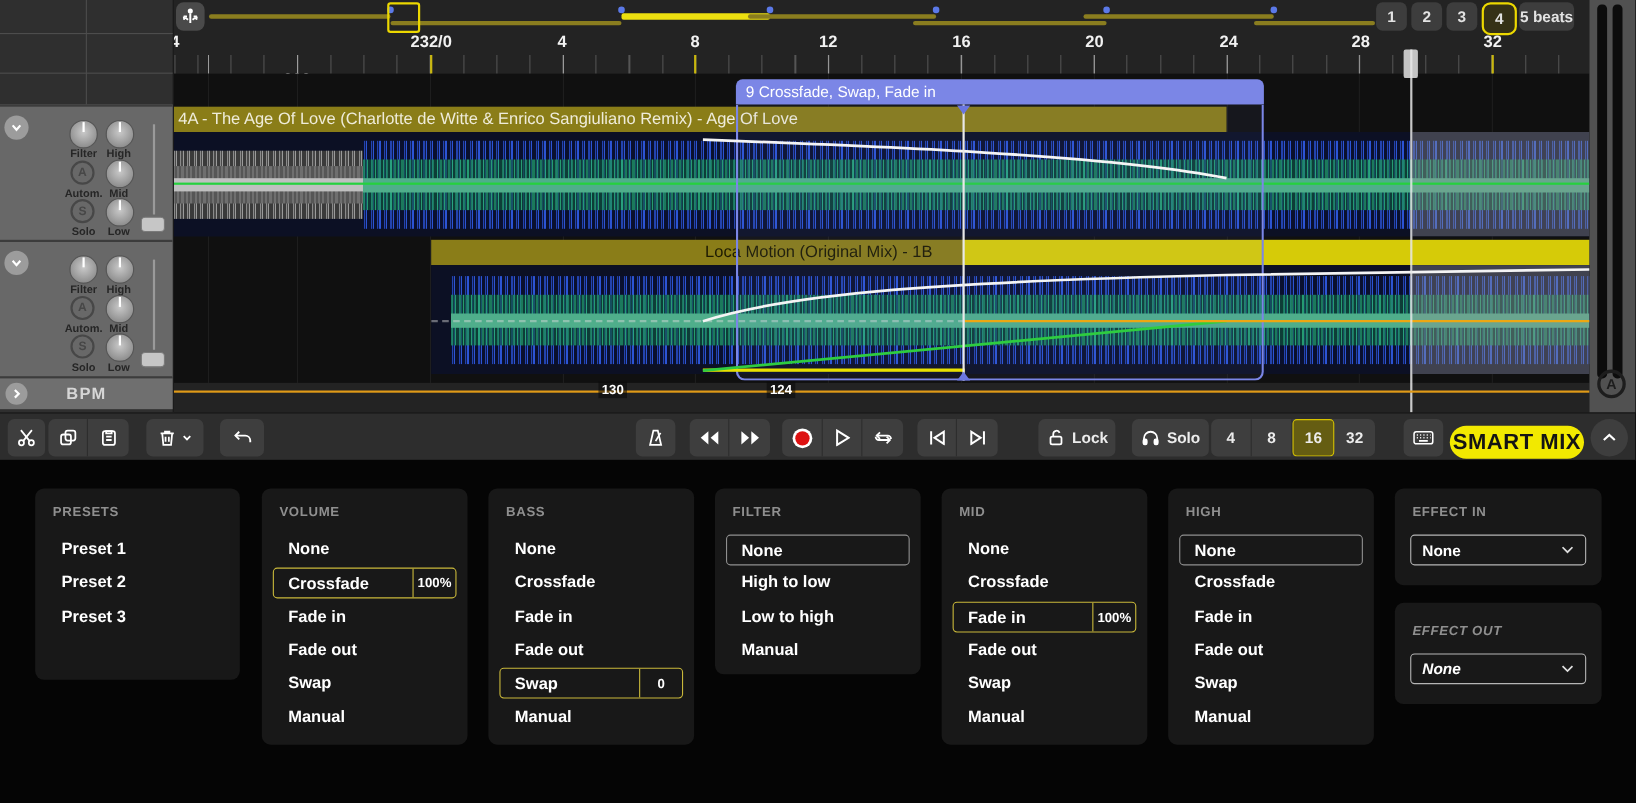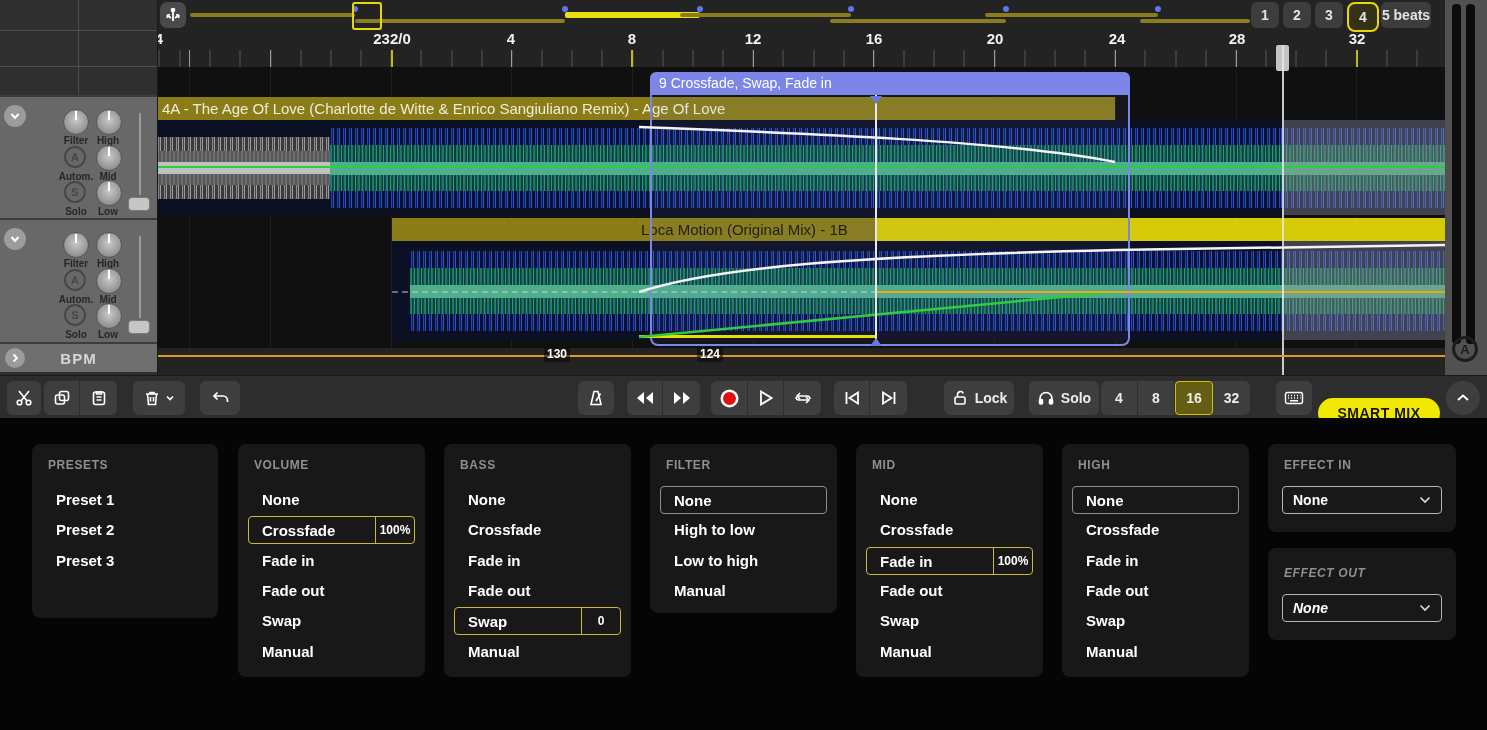--- a/index.html
+++ b/index.html
@@ -47,21 +47,21 @@
   .wv{position:absolute;left:0;right:0;top:50%;}
   .wv-blue{height:80px;margin-top:-40px;background:repeating-linear-gradient(90deg,#0a102e 0 1px,#2343ae 1px 2px,#101b4a 2px 3px,#2c54d4 3px 4px,#0a102e 4px 6px);}
   .wv-teal{height:46px;margin-top:-23px;background:repeating-linear-gradient(90deg,rgba(30,140,100,.85) 0 2px,rgba(15,80,60,.7) 2px 4px,rgba(40,170,120,.9) 4px 5px,rgba(15,80,60,.7) 5px 7px);}
   .wv-core{height:13px;margin-top:-6px;background:#4fae8b;}
   .wv-gout{height:62px;margin-top:-31px;background:repeating-linear-gradient(90deg,#3a3a3a 0 1px,#8a8a8a 1px 2px,#4a4a4a 2px 3px,#9a9a9a 3px 4px,#3a3a3a 4px 6px);}
   .wv-gmid{height:34px;margin-top:-17px;background:repeating-linear-gradient(90deg,#6f6f6f 0 2px,#565656 2px 4px);}
   .wv-gcore{height:12px;margin-top:-6px;background:#c0c0c0;}
   .played{position:absolute;background:rgba(150,150,150,0.38);}
   .clip-header{position:absolute;height:23px;font-size:15px;line-height:23px;white-space:nowrap;overflow:hidden;}
   
-  #transbox{position:absolute;left:650px;top:72px;width:480px;height:274px;}
+  #transbox{position:absolute;left:669px;top:72px;width:480px;height:274px;}
   #translabel{position:absolute;left:0;top:0;right:0;height:23px;background:#7b86e6;border-radius:6px 6px 0 0;
     font-size:14px;line-height:23px;padding-left:9px;color:#fff;font-weight:400;box-sizing:border-box;}
   #transbody{position:absolute;left:0;top:23px;right:0;bottom:0;border:2px solid #7b86e6;border-top:none;
     border-radius:0 0 8px 8px;background:rgba(123,134,230,0.06);box-sizing:border-box;}
   .tri{position:absolute;width:0;height:0;border-left:6px solid transparent;border-right:6px solid transparent;}
   
   .bpmchip{position:absolute;top:347px;height:15px;padding:0 3px;background:rgba(10,10,10,0.55);
     font-size:12px;font-weight:700;color:#fff;line-height:15px;}
   
   #meters{position:absolute;left:1445px;top:0;width:42px;height:375px;background:#515151;}
@@ -71,22 +71,22 @@
   
   #toolbar{position:absolute;left:0;top:375px;width:1487px;height:43px;background:#2d2d2d;border-top:1px solid #191919;}
   .tb{position:absolute;top:5px;height:34px;background:#3e3e3e;border-radius:6px;
     display:flex;align-items:center;justify-content:center;color:#ececec;}
   .tbgroup{position:absolute;top:5px;height:34px;background:#3e3e3e;border-radius:6px;display:flex;overflow:hidden;}
   .tbcell{height:34px;display:flex;align-items:center;justify-content:center;border-right:1px solid #2d2d2d;box-sizing:border-box;
     font-size:14px;font-weight:600;color:#ececec;}
   .tbcell:last-child{border-right:none;}
   .tbcell.active{background:#655d12;border:1px solid #d6c300;border-radius:4px;}
   .tbtext{font-size:14px;font-weight:600;margin-left:6px;}
-  #smartmix{position:absolute;left:1318px;top:22px;width:122px;height:30px;background:#f2e900;border-radius:16px;
-    display:flex;align-items:center;justify-content:center;font-size:14px;font-weight:800;color:#141414;letter-spacing:0.5px;}
+  #smartmix{position:absolute;left:1318px;top:11px;width:122px;height:30px;background:#f2e900;border-radius:16px;
+    display:flex;align-items:center;justify-content:center;font-size:20px;font-weight:800;color:#141414;letter-spacing:0.5px;}
   .recdot{width:13px;height:13px;border-radius:50%;background:#dd1111;box-shadow:0 0 0 2.5px #fff;}
   
   #bottom{position:absolute;left:0;top:418px;width:1487px;height:312px;background:#050505;}
   .panel{position:absolute;background:#181818;border-radius:8px;}
   .phead{position:absolute;top:14px;left:16px;font-size:12px;font-weight:700;color:#8f8f8f;letter-spacing:0.6px;}
   .pitem{position:absolute;left:24px;height:20px;line-height:20px;font-size:15px;font-weight:700;color:#fff;white-space:nowrap;}
   .pbox{position:absolute;left:10px;right:10px;height:28px;border:1px solid #c9b83a;border-radius:4px;
     display:flex;align-items:stretch;box-sizing:border-box;}
   .pbox.gray{border-color:#8f8f8f;}
   .pbox .lbl{flex:1;padding-left:13px;font-size:15px;font-weight:700;color:#fff;display:flex;align-items:center;}

